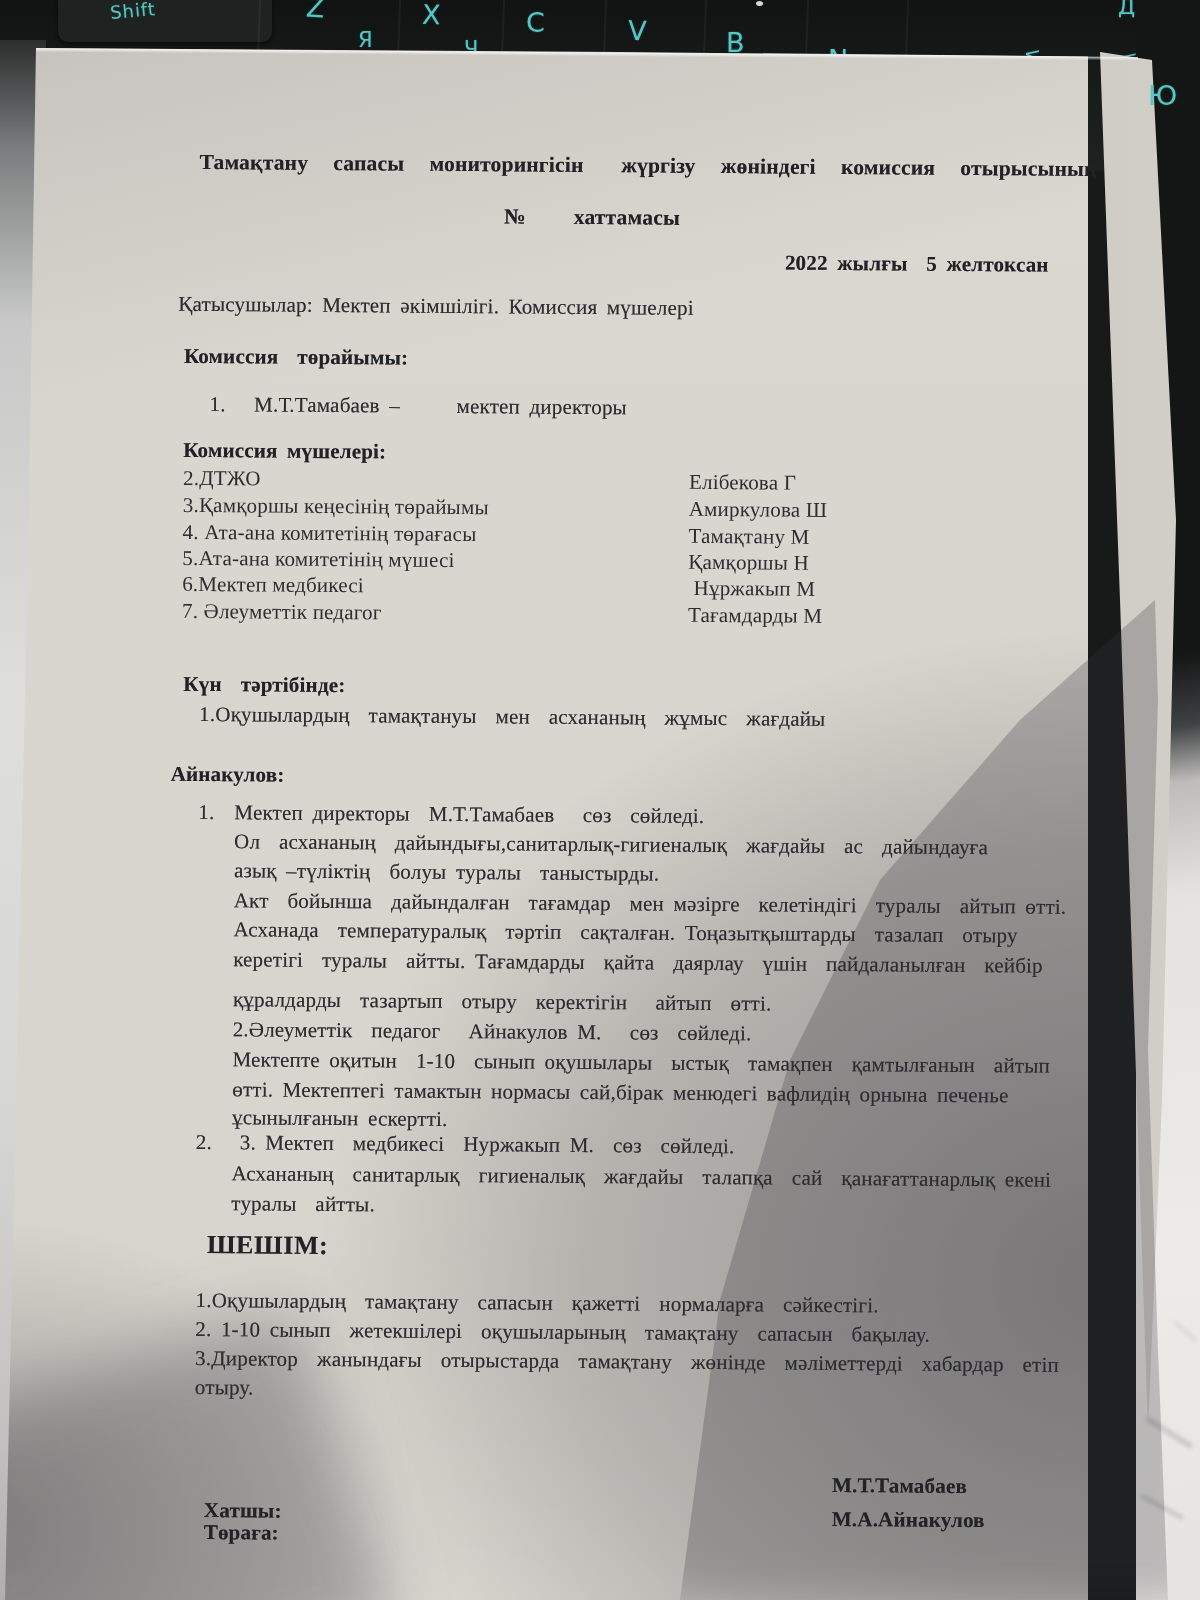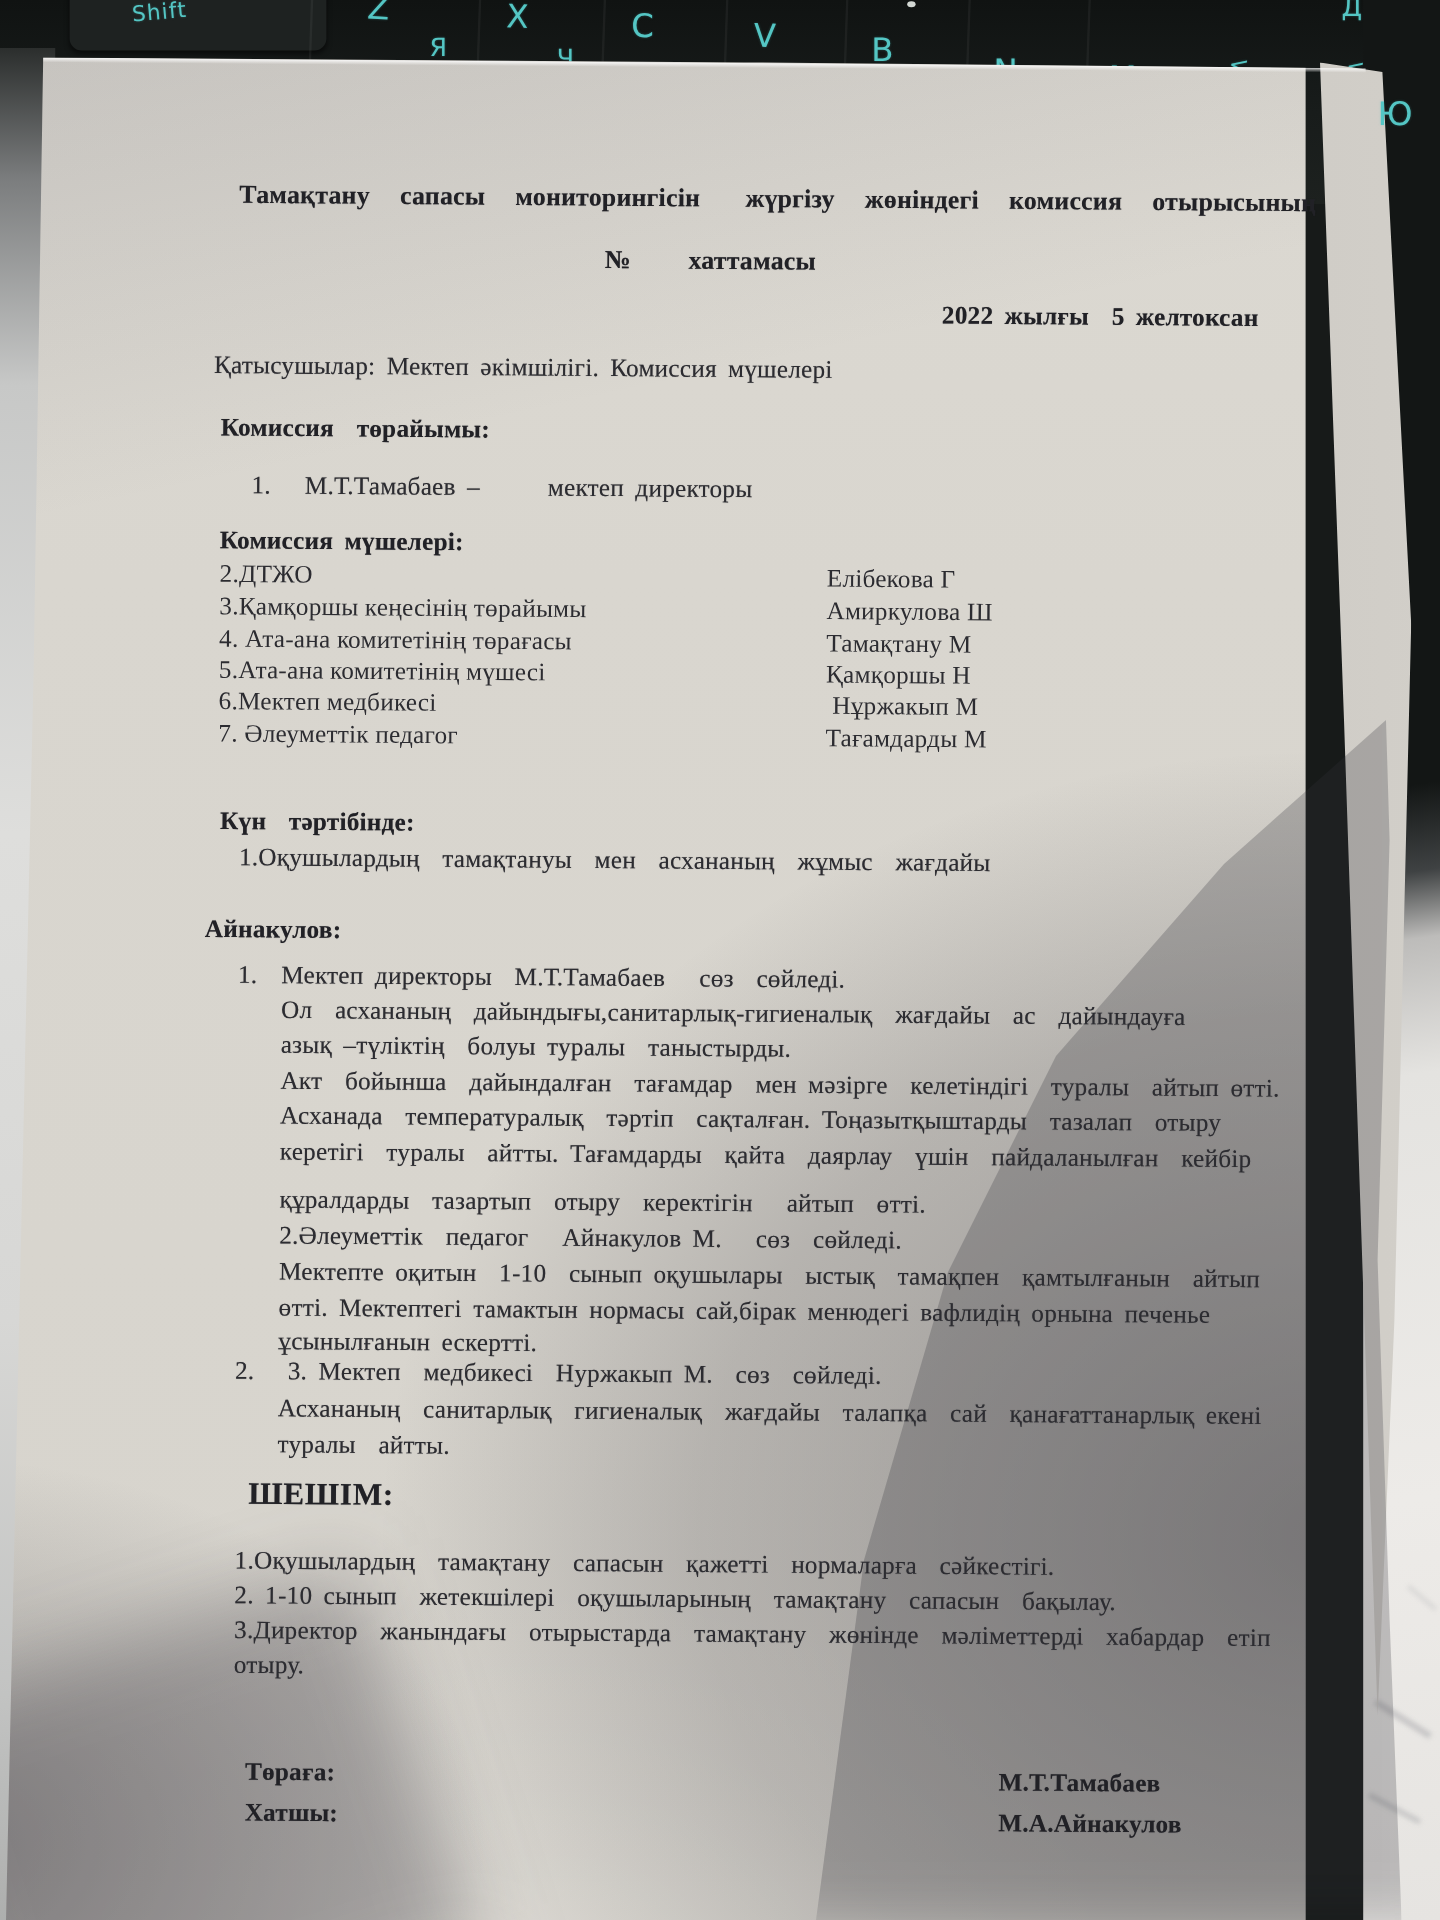--- a/index.html
+++ b/index.html
@@ -88,21 +88,21 @@
   .listened-h{left:176px;top:762px;}
   .num1{left:204px;top:800px;}
   .num2{left:204px;top:1130px;}
   .p1-0{left:240px;top:800px;} .p1-1{left:240px;top:829px;} .p1-2{left:240px;top:858px;}
   .p1-3{left:240px;top:888px;} .p1-4{left:240px;top:917px;} .p1-5{left:240px;top:947px;}
   .p1-6{left:240px;top:987px;} .p1-7{left:240px;top:1017px;} .p1-8{left:240px;top:1047px;}
   .p1-9{left:240px;top:1077px;} .p1-10{left:240px;top:1105px;}
   .p2-0{left:248px;top:1130px;} .p2-1{left:240px;top:1161px;} .p2-2{left:240px;top:1191px;}
   .decision-h{left:216px;top:1230px;font-size:26px;letter-spacing:0.6px;}
   .d0{left:205px;top:1288px;} .d1{left:205px;top:1317px;} .d2{left:205px;top:1346px;} .d3{left:205px;top:1375px;}
-  .f-chl{left:215px;top:1464px;} .f-chn{left:843px;top:1468px;}
+  .f-chl{left:215px;top:1520px;} .f-chn{left:843px;top:1468px;}
   .f-sel{left:215px;top:1498px;} .f-sen{left:843px;top:1502px;}
 </style>
 </head>
 <body>
 
 <div class="scene">
 
   <div class="keyboard">
     <div class="shift-cap"></div>
     <div class="kseam" style="left:258px;"></div>

